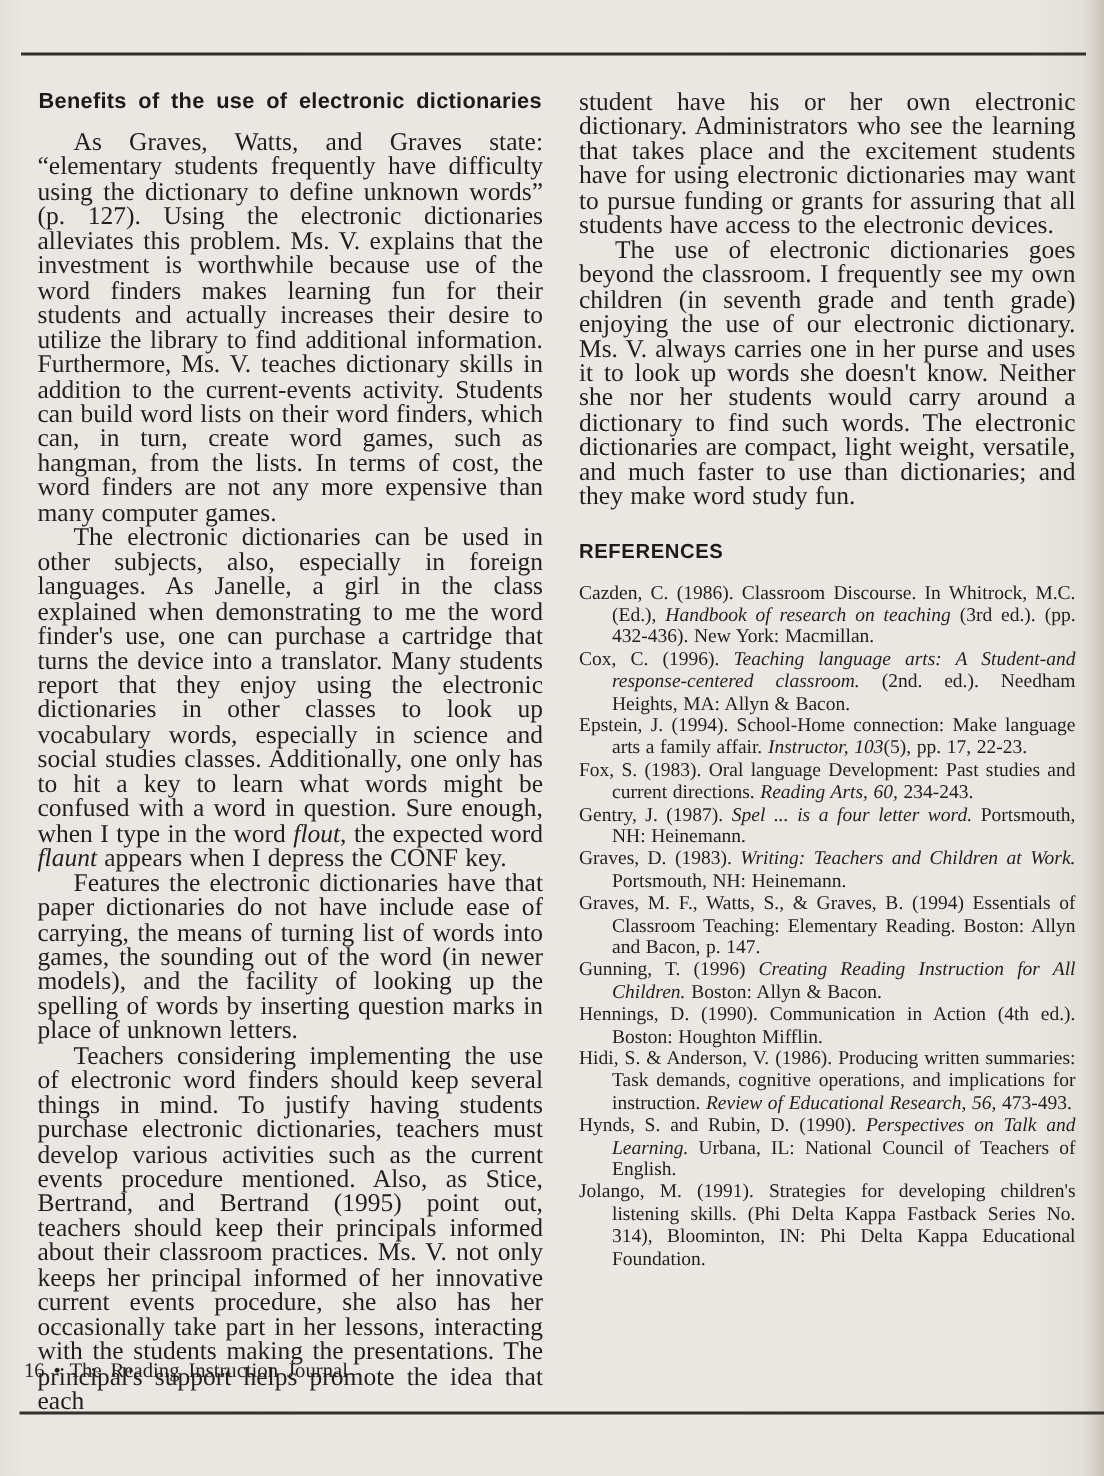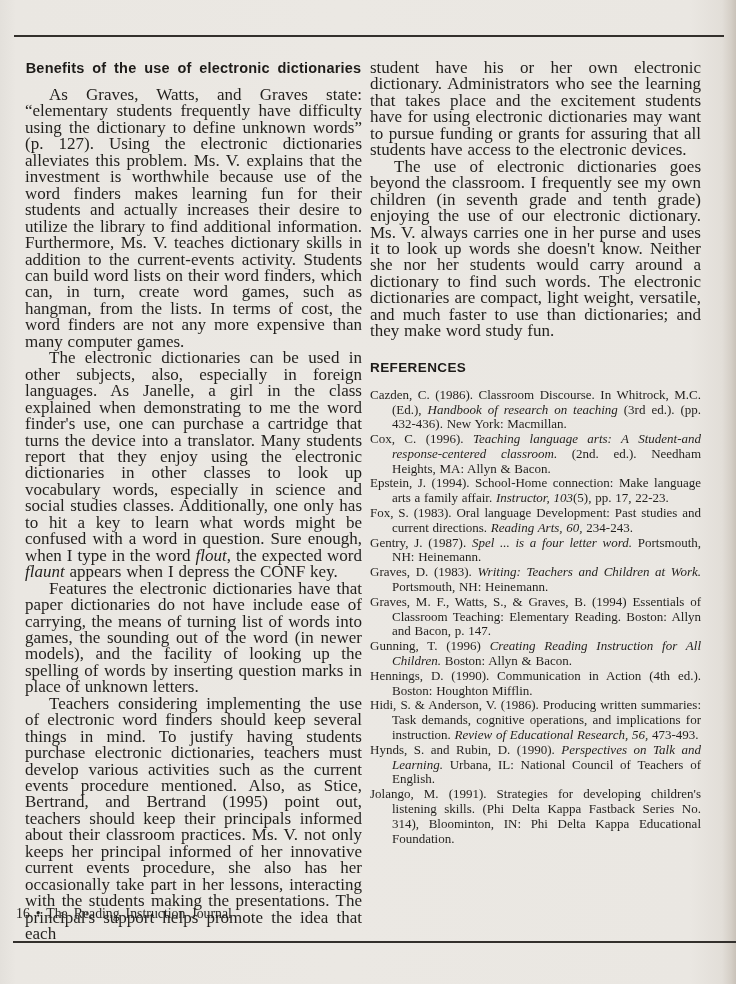--- a/index.html
+++ b/index.html
@@ -17,21 +17,21 @@
       linear-gradient(90deg,
         #e3e0db 0px, #eae7e2 16px, #ebe8e3 340px, #eae7e2 690px,
         #e2ded8 722px, #d5cfc7 731px, #c9c2b9 736px);
   }
   .rule { position: absolute; background: #33302c; height: 2px; }
   .rule-top    { left: 14px; top: 35px;  width: 710px; }
   .rule-bottom { left: 13px; top: 941px; width: 723px; }
 
   .columns {
     position: absolute; left: 25px; top: 60px; width: 692px;
-    display: flex; gap: 8px;
+    display: flex; gap: 24px;
   }
   .col-left  { width: 337px; }
   .col-right { width: 331px; }
 
   .section-heading {
     font-family: "Liberation Sans", sans-serif;
     font-weight: bold; font-size: 14.5px;
     text-align: center; margin: 0 0 11px 0;
     word-spacing: 3.5px; letter-spacing: 0.2px;
     color: #1d1b18;

